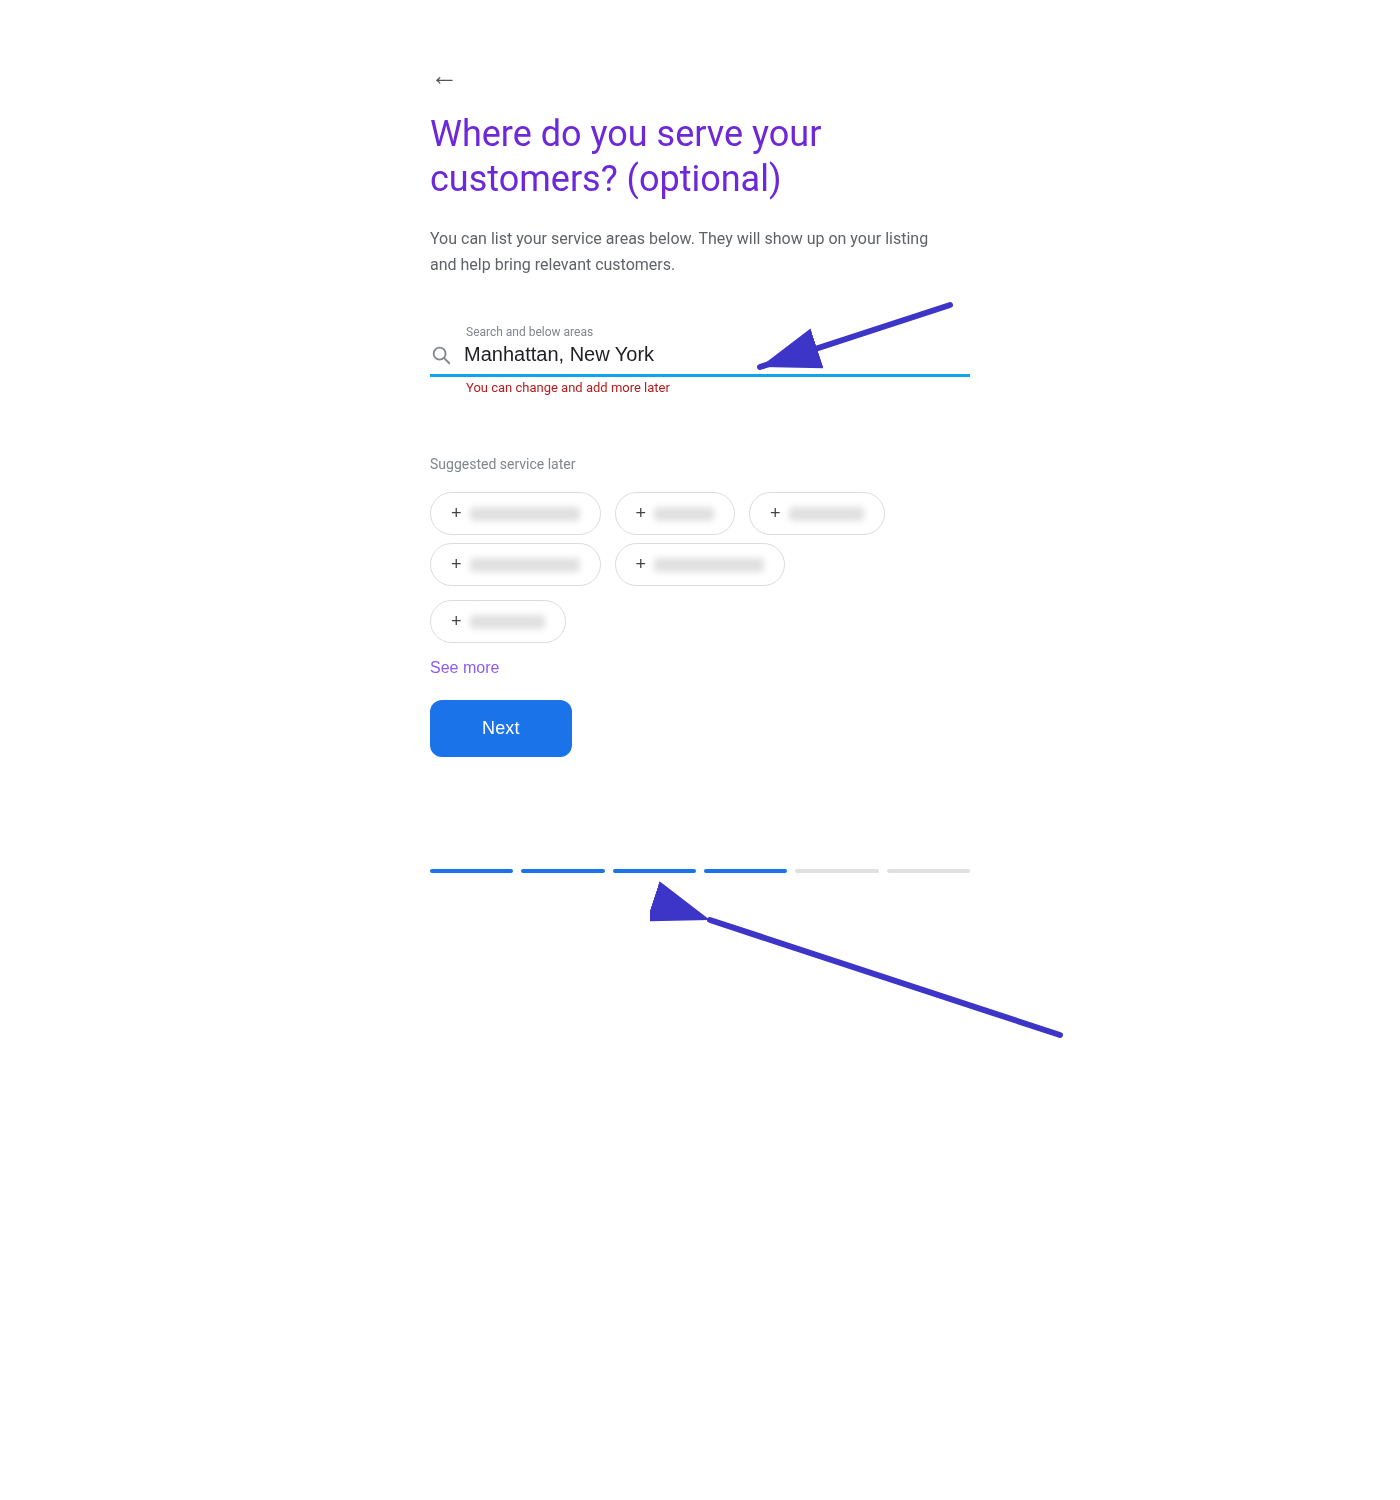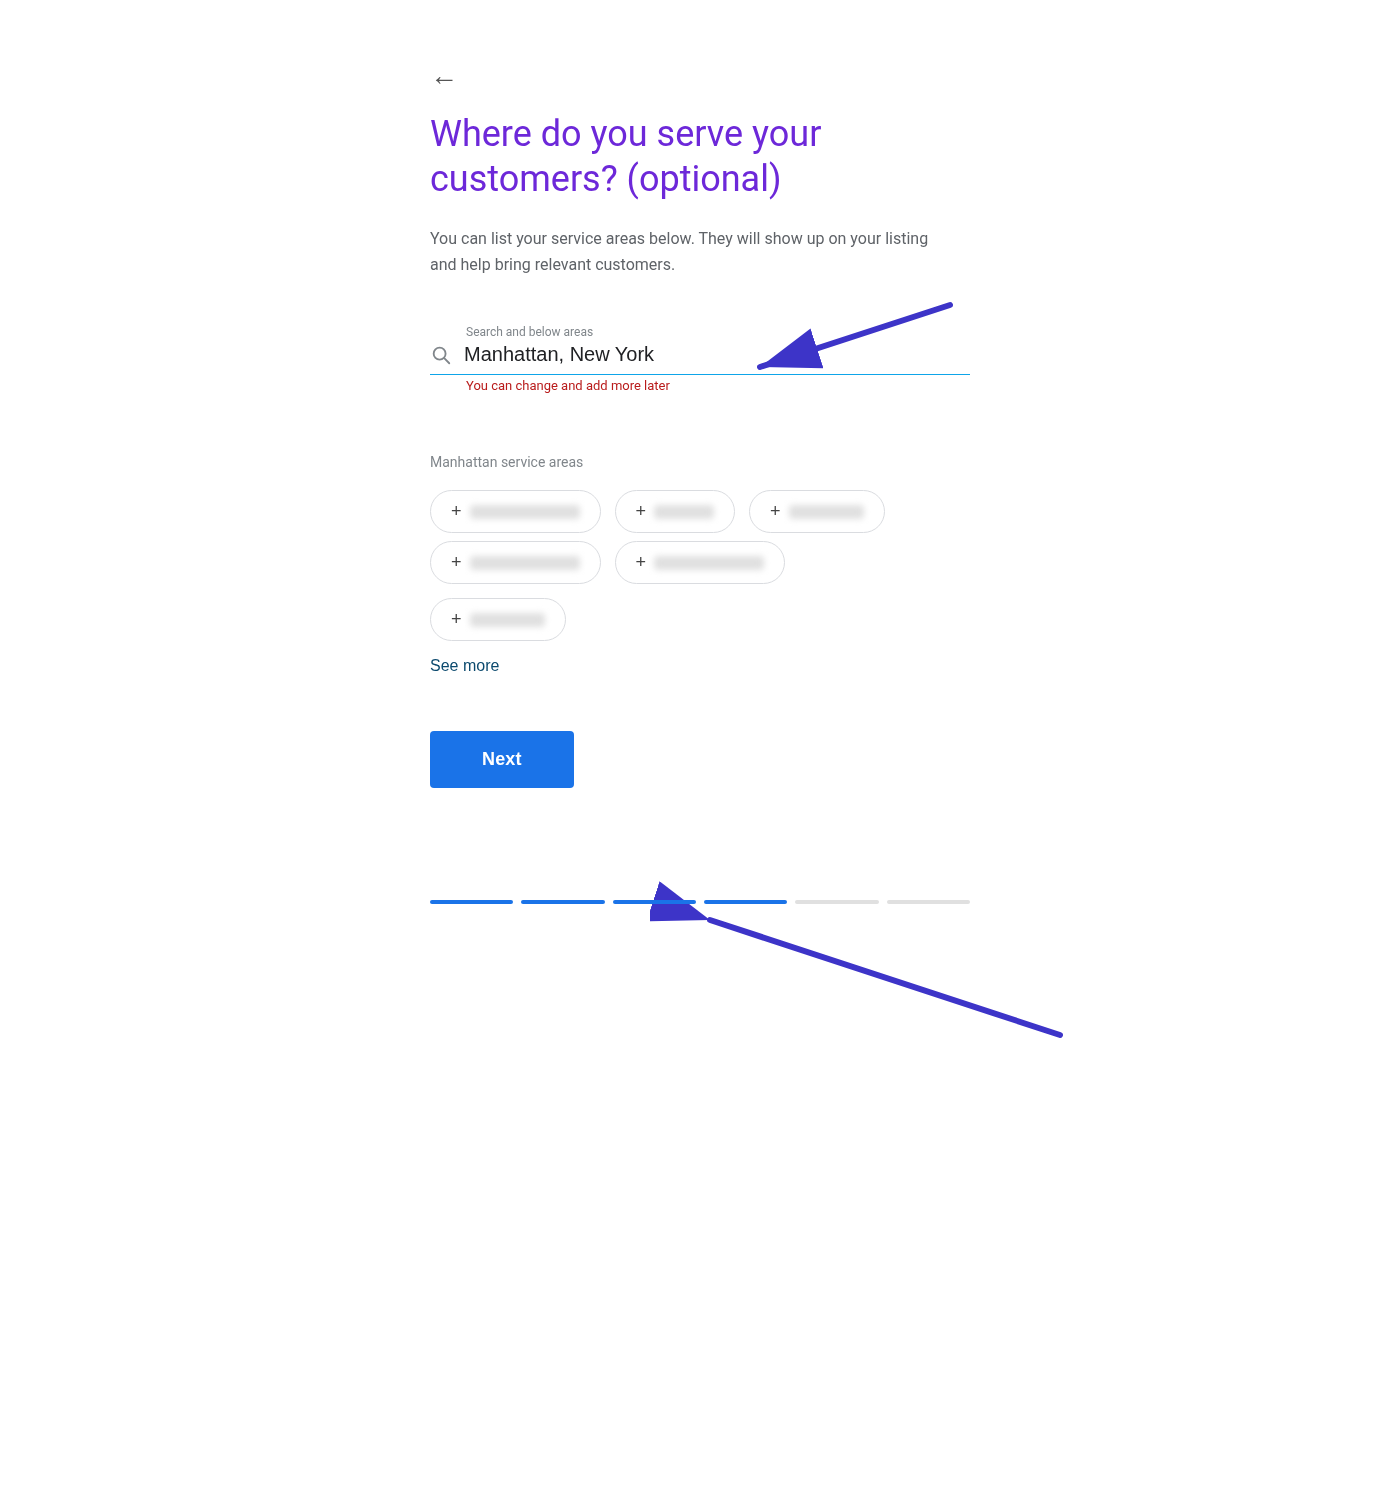--- a/index.html
+++ b/index.html
@@ -65,21 +65,21 @@
       font-size: 12px;
       color: #80868b;
       margin-bottom: 4px;
       margin-left: 36px;
       display: block;
     }
 
     .search-input-row {
       display: flex;
       align-items: center;
-      border-bottom: 1px solid #0ea5e9;
+      border-bottom: 3px solid #0ea5e9;
       padding-bottom: 8px;
       position: relative;
     }
 
     .search-icon-wrap {
       margin-right: 12px;
       color: #80868b;
       font-size: 22px;
       display: flex;
       align-items: center;
@@ -157,36 +157,36 @@
       width: 110px;
       height: 14px;
       background: #e0e0e0;
       border-radius: 4px;
       filter: blur(3px);
     }
 
     .see-more-btn {
       background: none;
       border: none;
-      color: #0c4a6e;
+      color: #8b5cf6;
       font-size: 16px;
       cursor: pointer;
       padding: 0;
       margin-top: 16px;
-      margin-bottom: 56px;
+      margin-bottom: 23px;
       display: block;
     }
 
     .next-button {
       background: #1a73e8;
       color: #fff;
       border: none;
-      border-radius: 4px;
+      border-radius: 12px;
       font-size: 18px;
-      font-weight: 700;
+      font-weight: 400;
       padding: 18px 52px;
       cursor: pointer;
       margin-bottom: 56px;
       letter-spacing: 0.01em;
     }
 
     .progress-bar-row {
       display: flex;
       gap: 8px;
       position: absolute;
@@ -245,21 +245,21 @@
     <defs>
       <marker id="arrowhead1" markerWidth="10" markerHeight="7" refX="10" refY="3.5" orient="auto">
         <polygon points="0 0, 10 3.5, 0 7" fill="#3d34c8"></polygon>
       </marker>
     </defs>
     <line x1="310" y1="10" x2="120" y2="72" stroke="#3d34c8" stroke-width="6" marker-end="url(#arrowhead1)" stroke-linecap="round"></line>
   </svg>
 
   
   <div class="suggested-section">
-    <p class="suggested-label">Manhattan service areas</p>
+    <p class="suggested-label">Suggested service later</p>
 
     <div class="chips-grid">
 
       <button class="chip">
         <span class="chip-plus">+</span>
         <span class="chip-text-blur-lg"></span>
       </button>
       <button class="chip">
         <span class="chip-plus">+</span>
         <span class="chip-text-blur-sm"></span>

